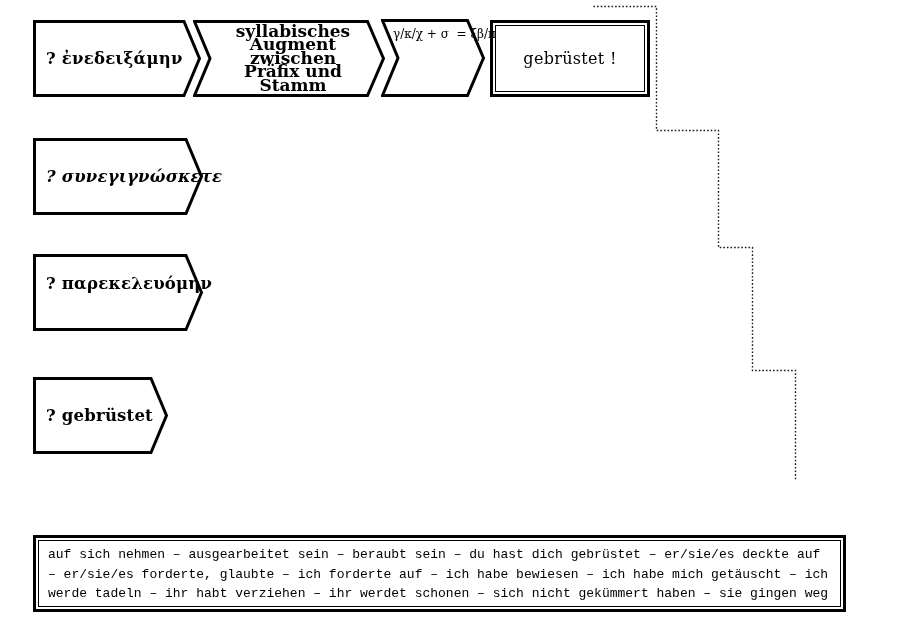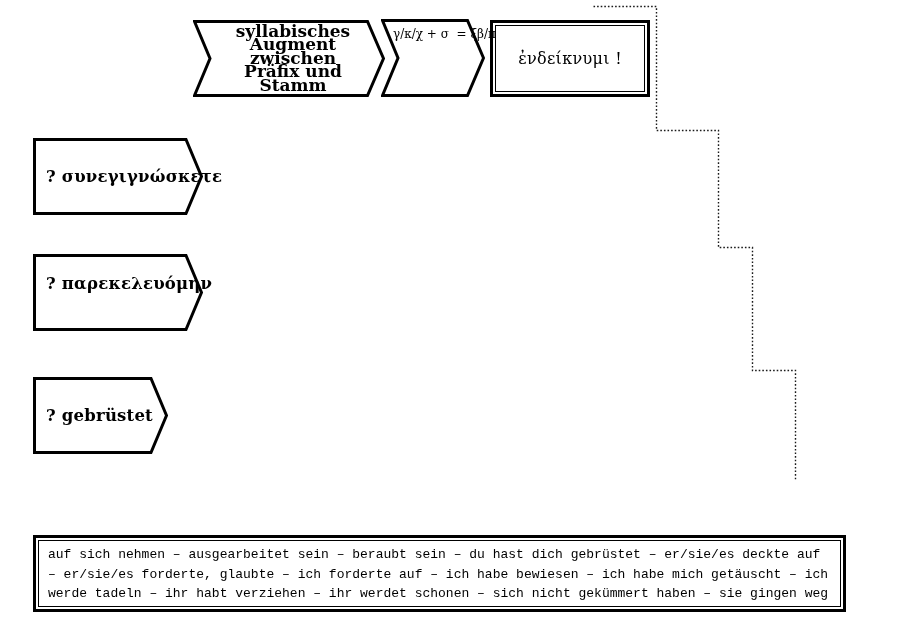--- a/index.html
+++ b/index.html
@@ -93,20 +93,26 @@
 </style>
 </head>
 <body>
 
 <div class="page">
 
   <svg class="connector-svg" width="900" height="632" viewBox="0 0 900 632">
     <path d="M 593.5 6.5 H 656.5 V 130.5 H 718.5 V 247.5 H 752.5 V 370.5 H 795.5 V 480" fill="none" stroke="#1a1a1a" stroke-width="1.4" stroke-dasharray="1.6 2"></path>
   </svg>
 
+  <div class="shape-box" style="left:33px; top:20px; width:168px; height:77px;">
+    <svg class="arrow-svg" width="168" height="77" viewBox="0 0 168 77">
+      <polygon points="1.5,1.5 151,1.5 166.5,38.5 151,75.5 1.5,75.5" fill="#ffffff" stroke="#000000" stroke-width="3"></polygon>
+    </svg>
+    <div class="arrow-label">? ἐνεδειξάμην</div>
+  </div>
 
   <div class="shape-box" style="left:193px; top:20px; width:192px; height:77px;">
     <svg class="arrow-svg" width="192" height="77" viewBox="0 0 192 77">
       <polygon points="1.5,1.5 174.5,1.5 190.5,38.5 174.5,75.5 1.5,75.5 17,38.5" fill="#ffffff" stroke="#000000" stroke-width="3"></polygon>
     </svg>
     <div class="rule-label">
       <span>syllabisches</span>
       <span>Augment zwischen</span>
       <span>Präfix und Stamm</span>
     </div>
@@ -116,24 +122,24 @@
     <svg class="arrow-svg" width="104" height="78" viewBox="0 0 104 78">
       <polygon points="1.5,1.5 86.5,1.5 102.5,39 86.5,76.5 1.5,76.5 17,39" fill="#ffffff" stroke="#000000" stroke-width="3"></polygon>
     </svg>
     <div class="formula-label">
       <span>γ/κ/χ + σ  = ξ</span>
       <span>β/π/φ + σ = ψ</span>
     </div>
   </div>
 
   <div class="double-border answer-box" style="left:495px; top:25px; width:150px; height:67px;">
-    <span>ἐνδείκνυμι !</span>
+    <span>gebrüstet !</span>
   </div>
 
-  <div class="shape-box" style="left:33px; top:138px; width:170px; height:77px;">
+  <div class="shape-box" style="left:33px; top:138px; width:170px; height:77px;font-style:italic;">
     <svg class="arrow-svg" width="170" height="77" viewBox="0 0 170 77">
       <polygon points="1.5,1.5 153,1.5 168.5,38.5 153,75.5 1.5,75.5" fill="#ffffff" stroke="#000000" stroke-width="3"></polygon>
     </svg>
     <div class="arrow-label">? συνεγιγνώσκετε</div>
   </div>
 
   <div class="shape-box" style="left:33px; top:254px; width:170px; height:58px;">
     <svg class="arrow-svg" width="170" height="77" viewBox="0 0 170 77">
       <polygon points="1.5,1.5 153,1.5 168.5,38.5 153,75.5 1.5,75.5" fill="#ffffff" stroke="#000000" stroke-width="3"></polygon>
     </svg>

